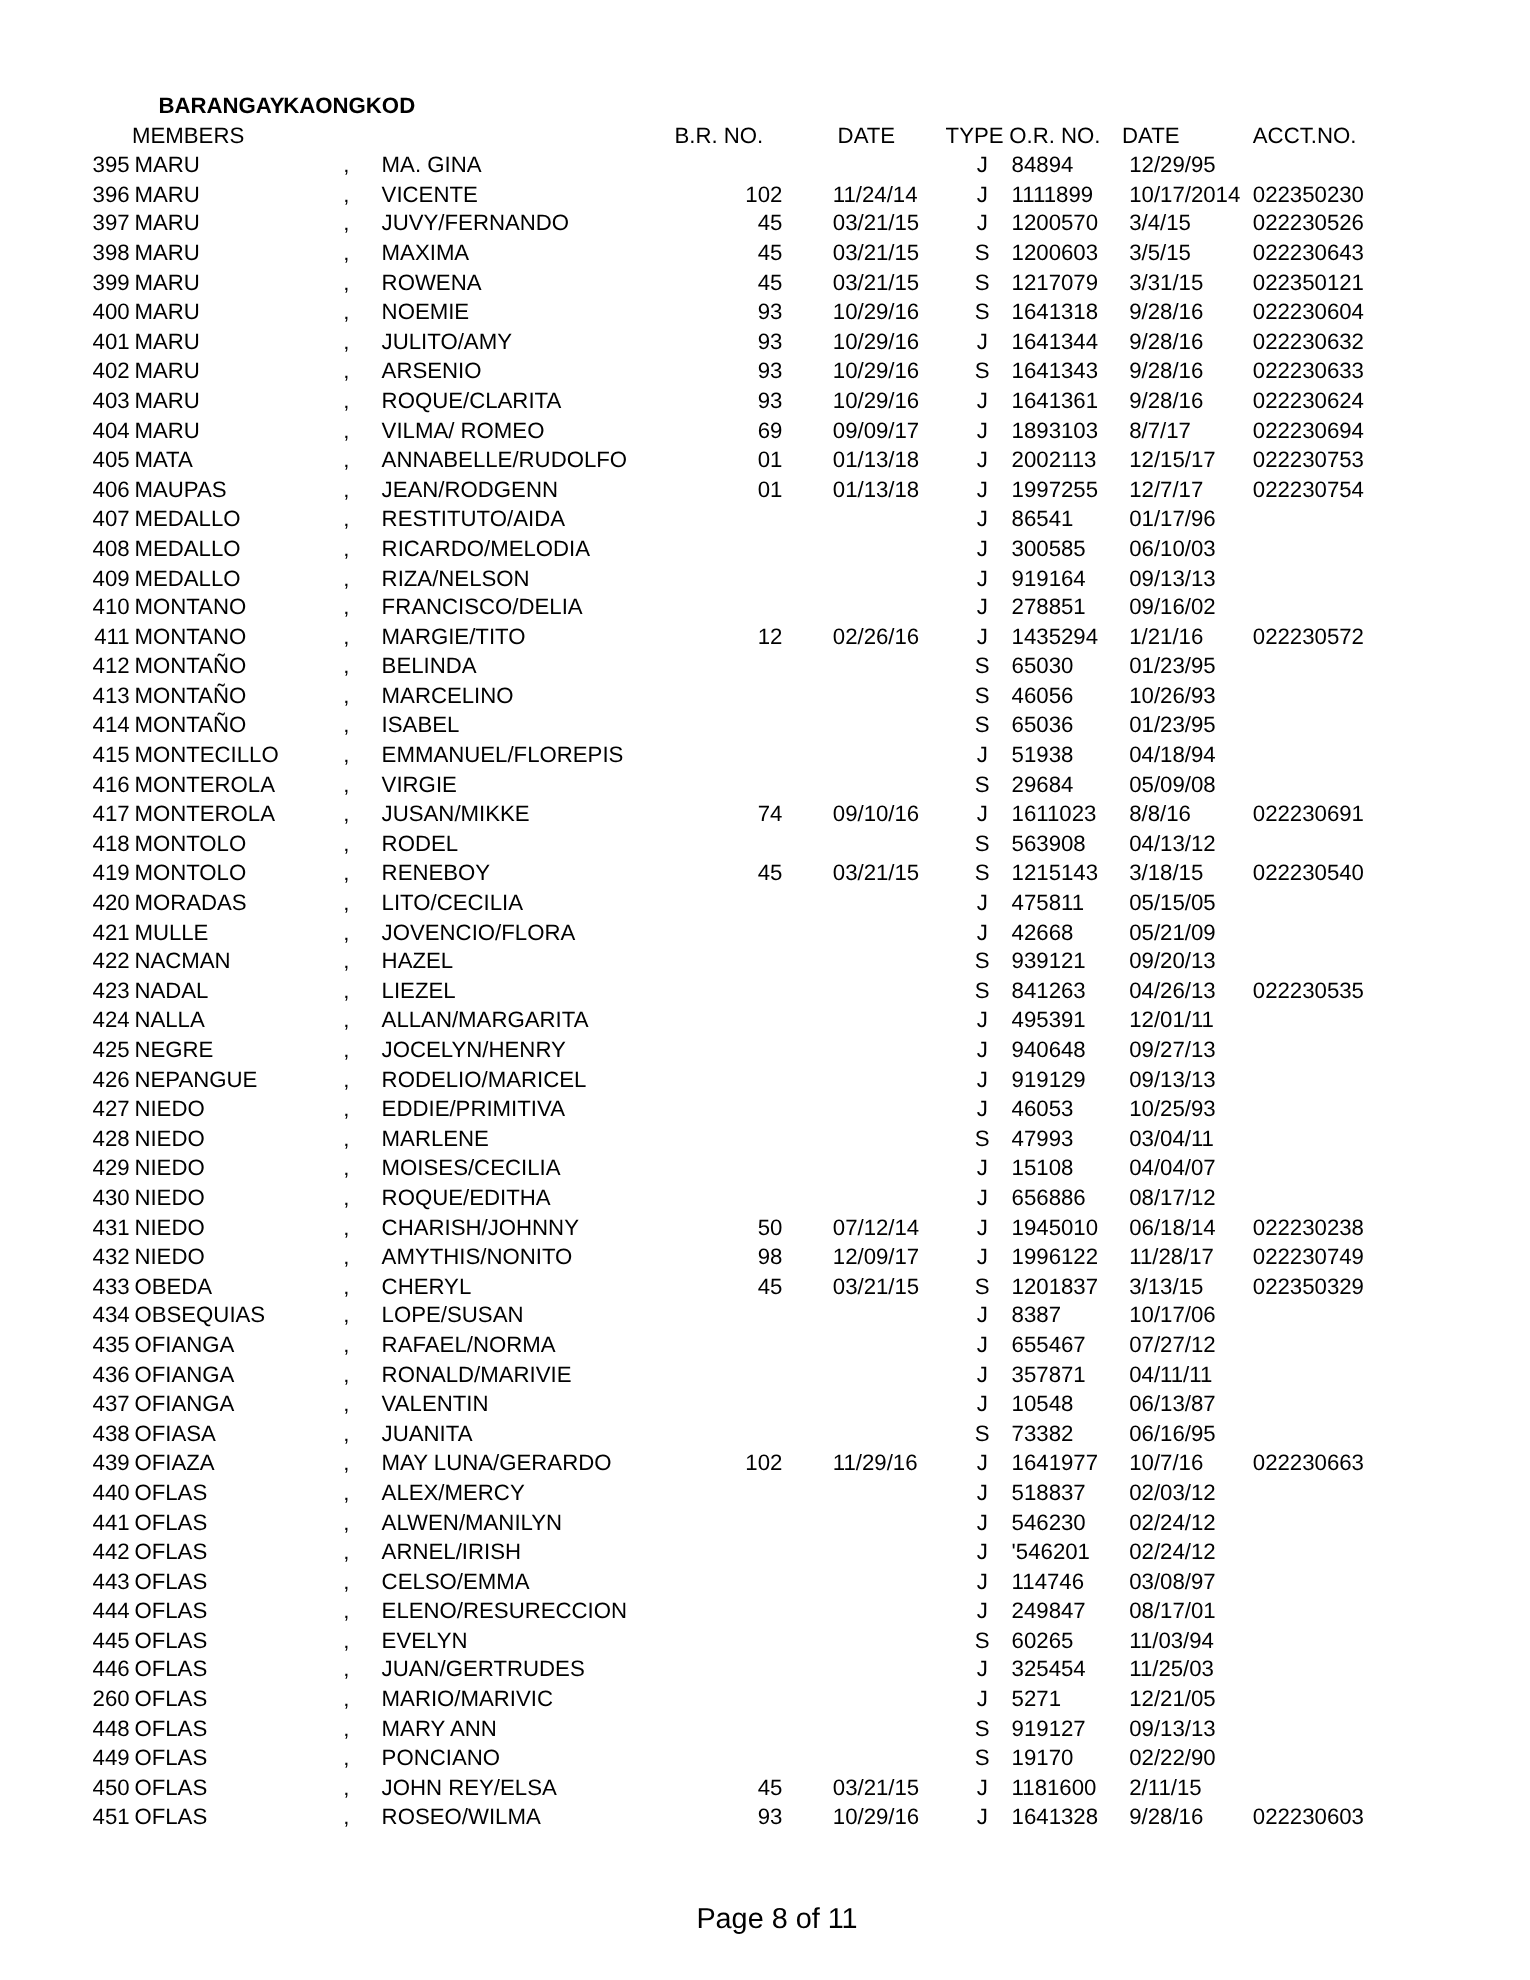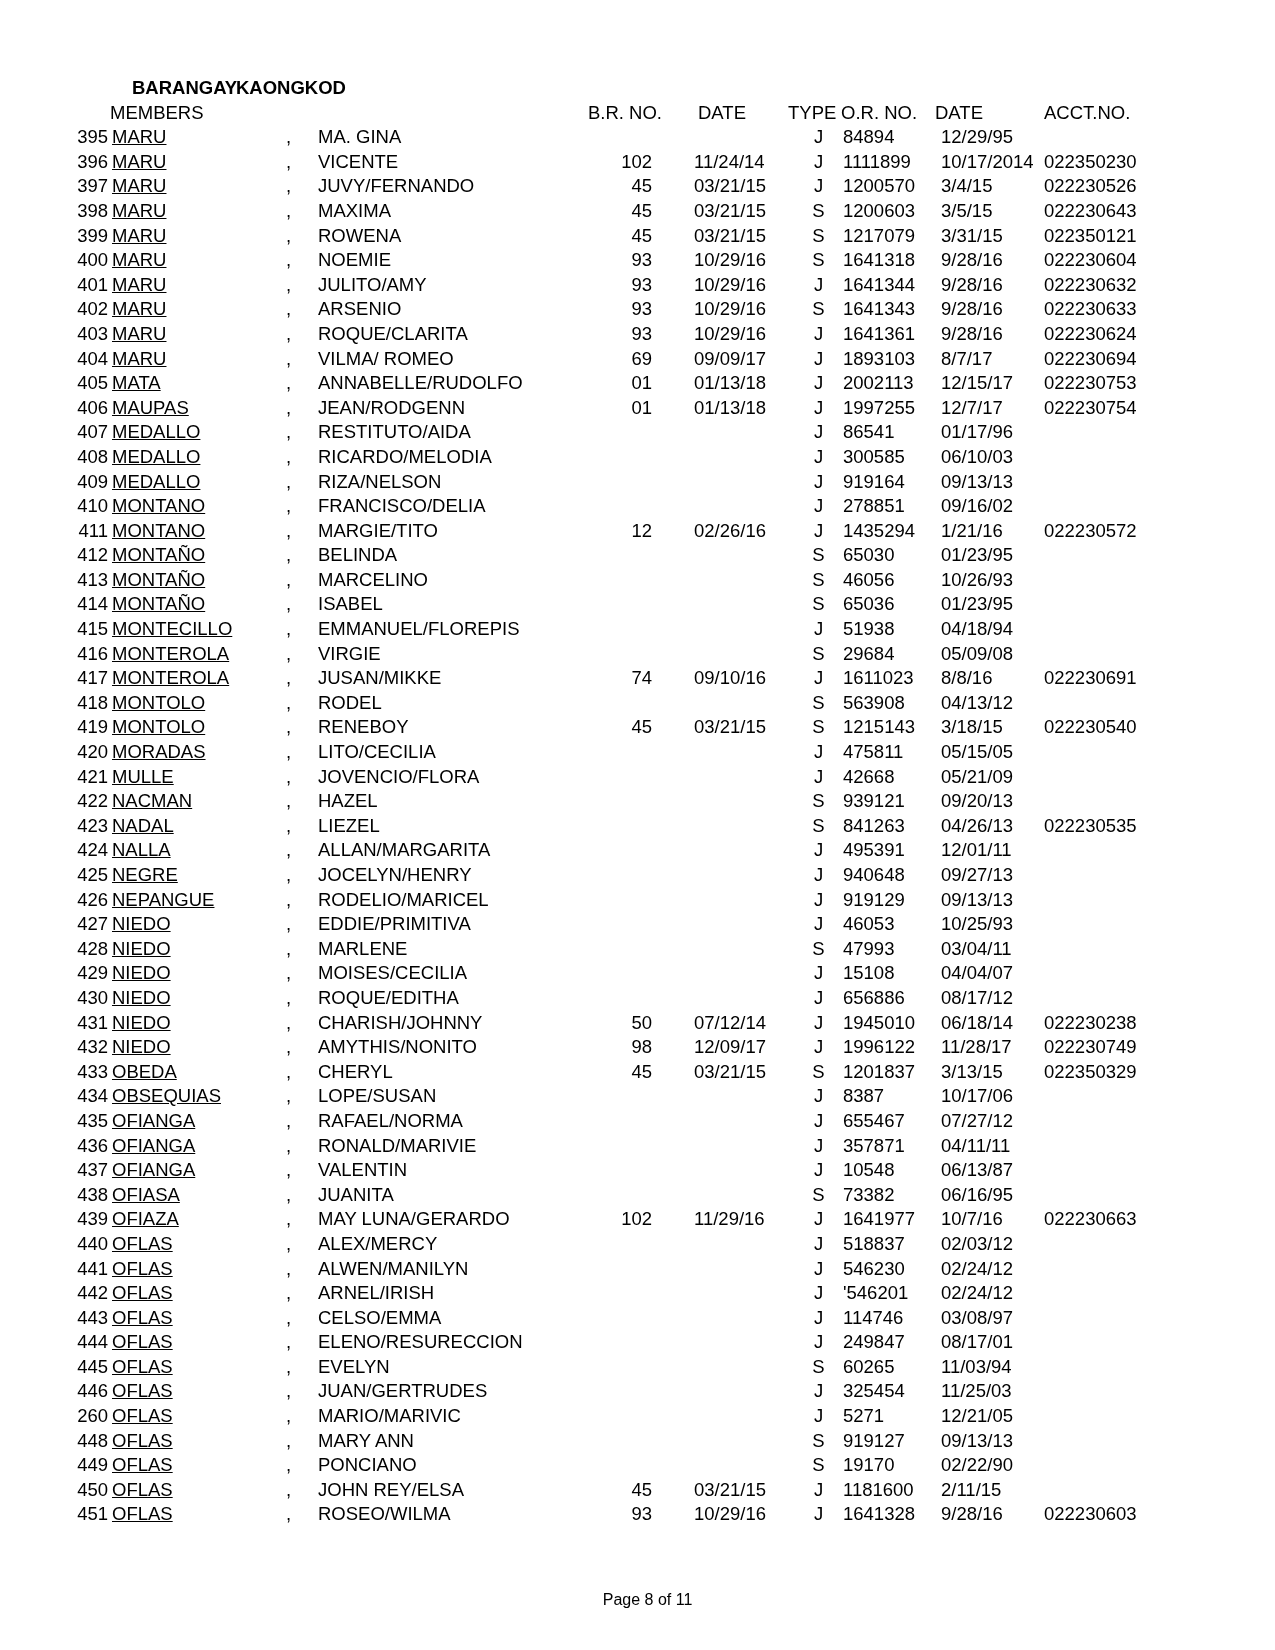--- a/index.html
+++ b/index.html
@@ -23,46 +23,46 @@
     line-height: 24.6px;
     white-space: nowrap;
   }
   .pos { position: absolute; top: 0; }
   .bold { font-weight: bold; }
   .district-label   { left: 42px;  letter-spacing: 1px; }
   .municipality     { left: 220px; letter-spacing: 6px; }
   .barangay-label   { left: 40px; margin-left: 24px; }
   .barangay-name    { left: 168px; }
   .h-members { left: 42px; }
-  .h-br      { left: 520px; }
+  .h-br      { left: 494px; }
   .h-date1   { left: 630px; }
   .h-type    { left: 720px; }
   .h-or      { left: 773px; }
   .h-date2   { left: 867px; }
   .h-acct    { left: 976px; }
   .row {
     display: grid;
     grid-template-columns: 40px 178px 32px 275px 59px 142px 49px 98px 103px 184px;
     height: 24.6px;
     line-height: 24.6px;
     white-space: nowrap;
   }
   .c { display: block; overflow: visible; }
   .c.num     { text-align: right; }
-  .c.surname { padding-left: 4px; text-decoration: underline; }
+  .c.surname { padding-left: 4px; }
   .c.sep     { padding-left: 0; }
   .c.br      { text-align: right; }
   .c.d1      { padding-left: 42px; }
   .c.type    { text-align: center; }
   .footer {
     position: absolute;
     left: 0; top: 1588px;
     width: 1275px;
     text-align: center;
-    font-size: 16px;
+    font-size: 24px;
     line-height: 24.6px;
     padding-left: 20px;
   }
 </style>
 </head>
 <body>
 
 <div class="page">
 
 

